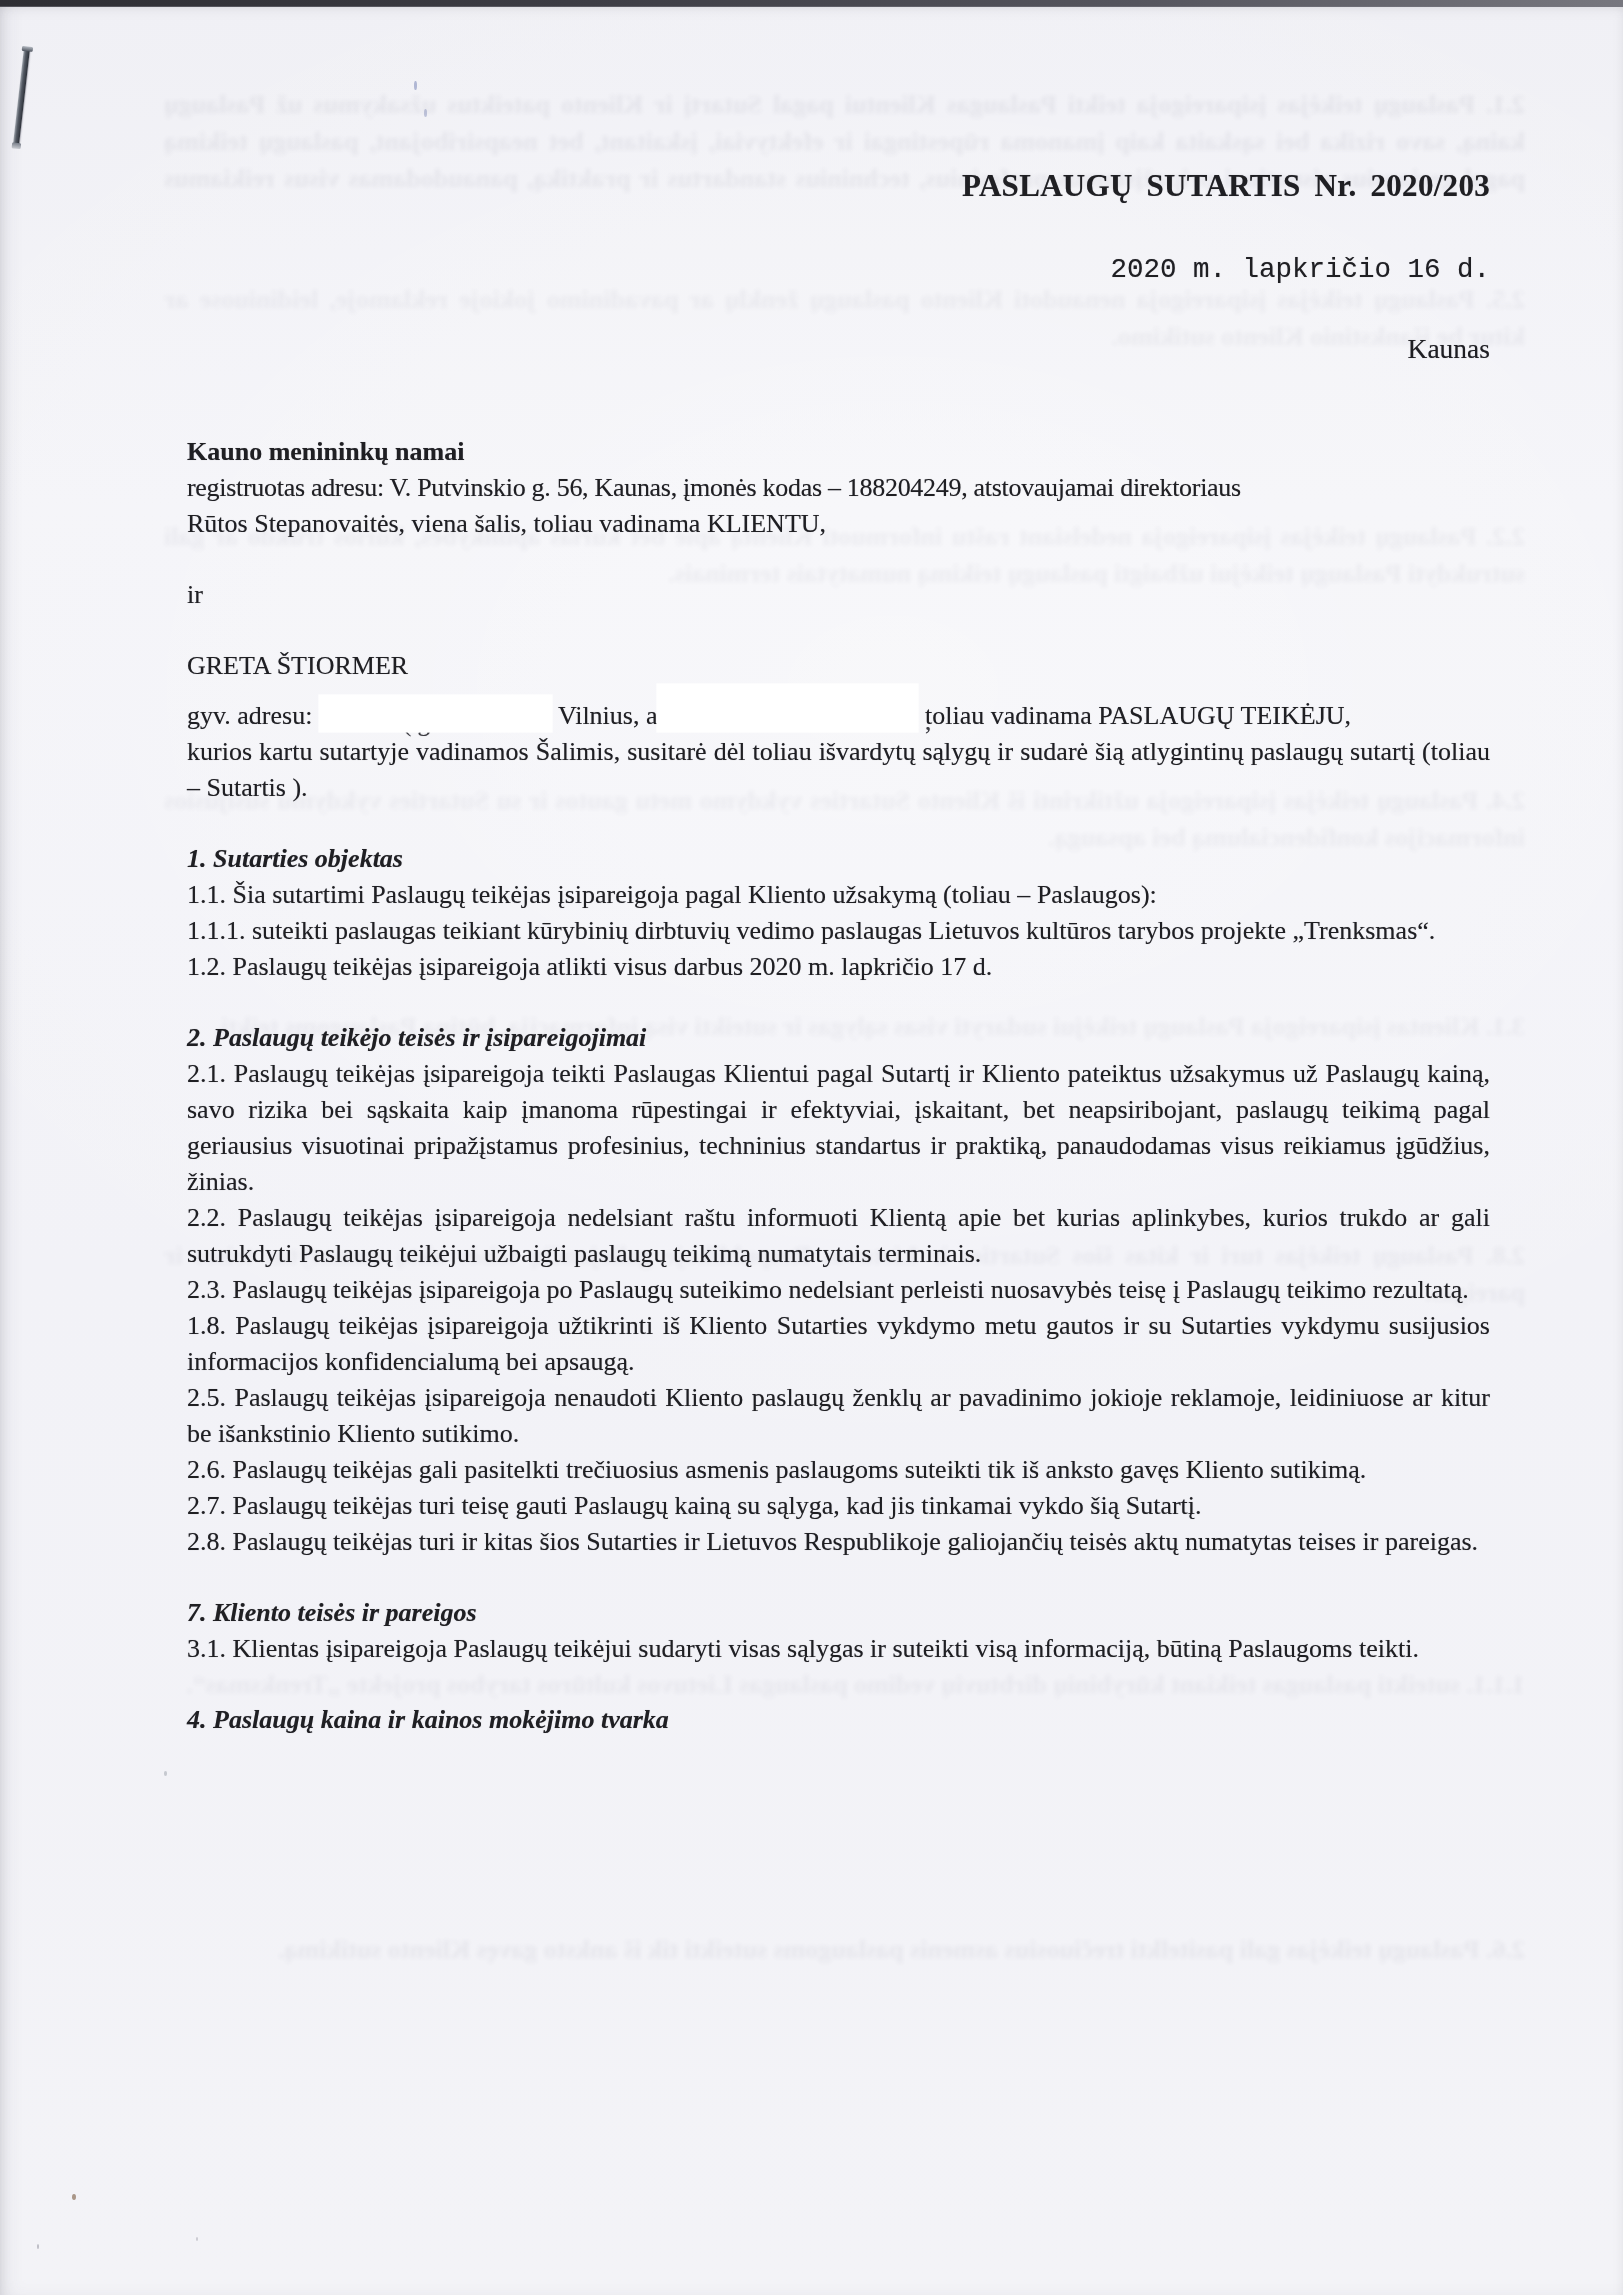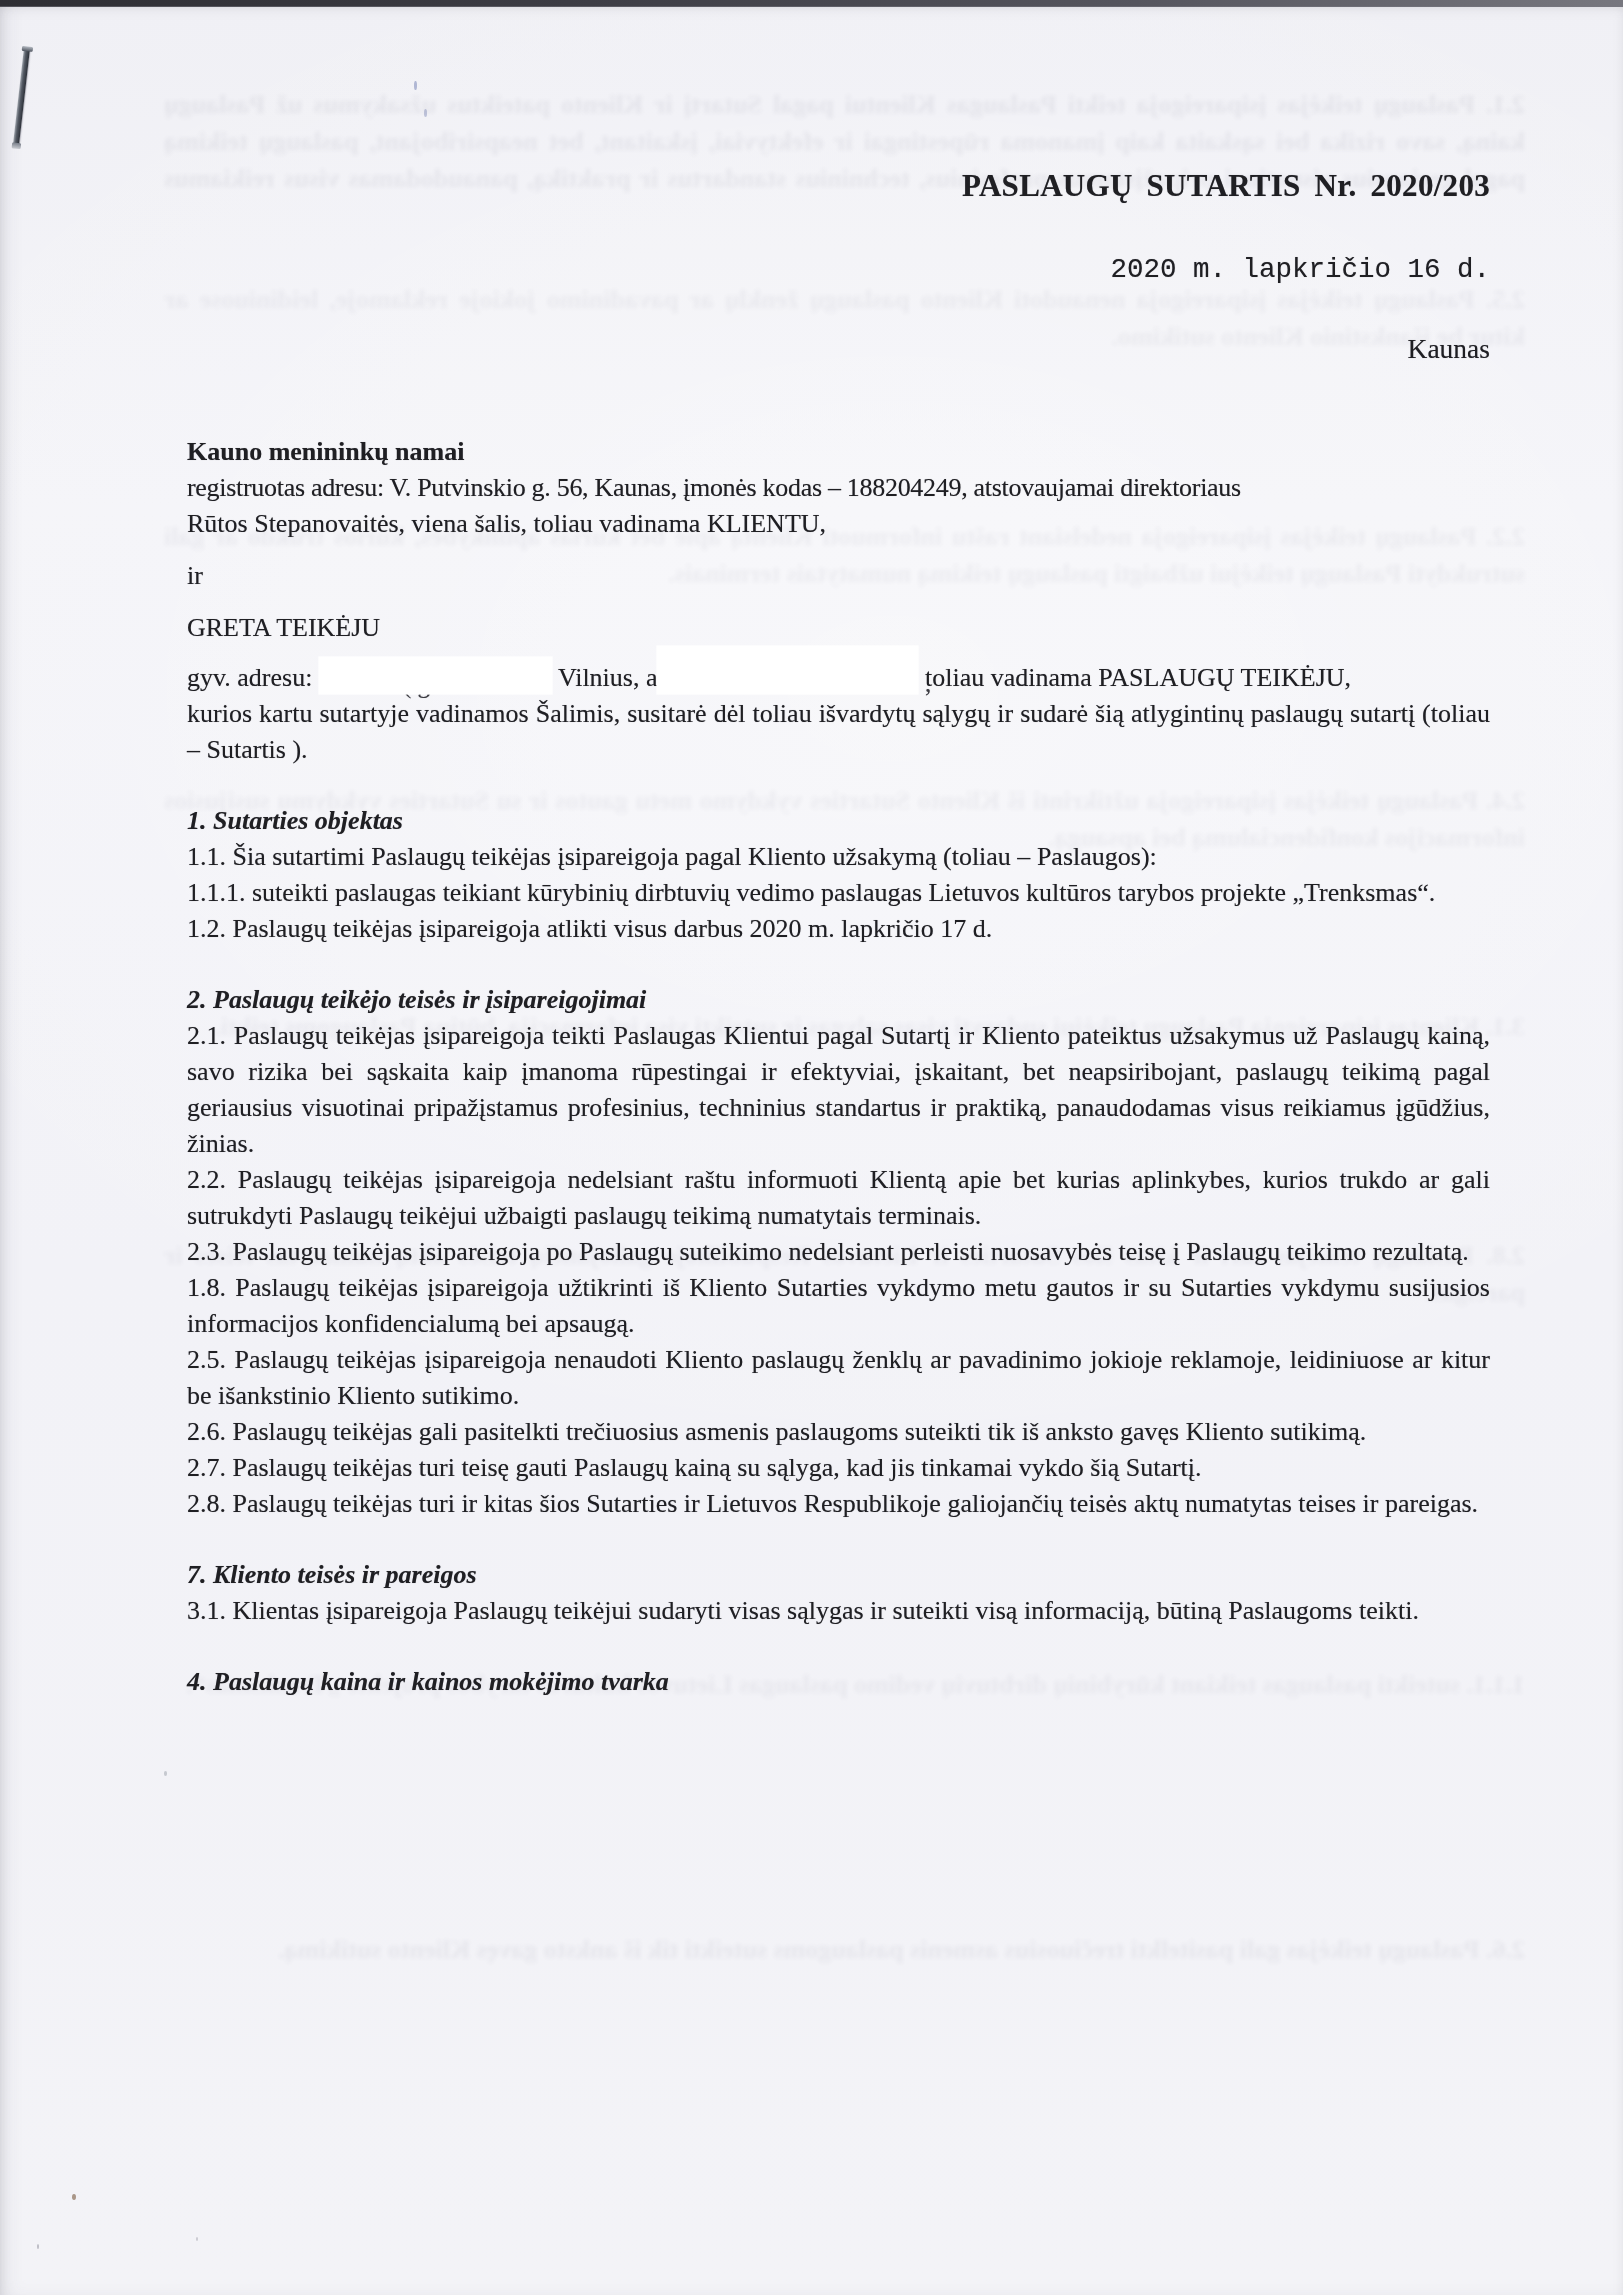--- a/index.html
+++ b/index.html
@@ -63,21 +63,21 @@
     text-shadow:0 0 0.7px rgba(25,25,35,.45);
   }
   .center{text-align:right;}
   .title{
     font-size:31px;font-weight:bold;line-height:39px;word-spacing:5.9px;letter-spacing:0.3px;
   }
   .date-line{margin-top:47px;font-size:27.5px;font-family:Liberation Mono, monospace;}
   .city-line{margin-top:43px;font-size:27.5px;}
   p{margin:0;}
   .just{text-align:justify;}
-  .gap{margin-top:16px;}
+  .gap{margin-top:35px;}
   .biggap{margin-top:118px;}
   .b{font-weight:normal;}
   .party-name{font-weight:bold;margin-top:67px;}
   .long-line{letter-spacing:-0.3px;}
   .sec-head{font-weight:bold;font-style:italic;margin-top:35px;}
   
   .gyv{position:relative;}
   .redact{
     display:inline-block;background:#ffffff;position:relative;z-index:3;
     box-shadow:0 0 0 0.7px rgba(255,255,255,.9);
@@ -118,21 +118,21 @@
     <p class="center title">PASLAUGŲ SUTARTIS Nr. 2020/203</p>
     <p class="center date-line">2020 m. lapkričio 16 d.</p>
     <p class="center city-line">Kaunas</p>
 
     <p class="party-name">Kauno menininkų namai</p>
     <p class="just long-line">registruotas adresu: V. Putvinskio g. 56, Kaunas, įmonės kodas – 188204249, atstovaujamai direktoriaus</p>
     <p class="just"><span class="b">Rūtos Stepanovaitės,</span><span> viena šalis, toliau vadinama </span><span class="b">KLIENTU,</span></p>
 
     <p class="gap">ir</p>
 
-    <p class="gap b">GRETA TEIKĖJU</p>
+    <p class="gap b">GRETA ŠTIORMER</p>
 
     <p class="gyv"><span class="frag frag-1">( g</span><span class="frag frag-2">,</span><span>gyv. adresu: </span><span class="redact redact-1"></span><span> Vilnius, a</span><span class="redact redact-2"></span><span> toliau vadinama </span><span class="b">PASLAUGŲ TEIKĖJU,</span></p>
     <p class="just">kurios kartu sutartyje vadinamos Šalimis, susitarė dėl toliau išvardytų sąlygų ir sudarė šią atlygintinų paslaugų sutartį (toliau – Sutartis ).</p>
 
     <p class="sec-head">1. Sutarties objektas</p>
     <p class="just"><span>1.1. Šia sutartimi Paslaugų teikėjas įsipareigoja pagal Kliento užsakymą (toliau – </span><span class="b">Paslaugos):</span></p>
     <p class="just">1.1.1. suteikti paslaugas teikiant kūrybinių dirbtuvių vedimo paslaugas Lietuvos kultūros tarybos projekte „Trenksmas“.</p>
     <p class="just"><span>1.2. Paslaugų teikėjas įsipareigoja atlikti visus darbus </span><span class="b">2020 m. lapkričio 17 d.</span></p>
 
     <p class="sec-head">2. Paslaugų teikėjo teisės ir įsipareigojimai</p>

